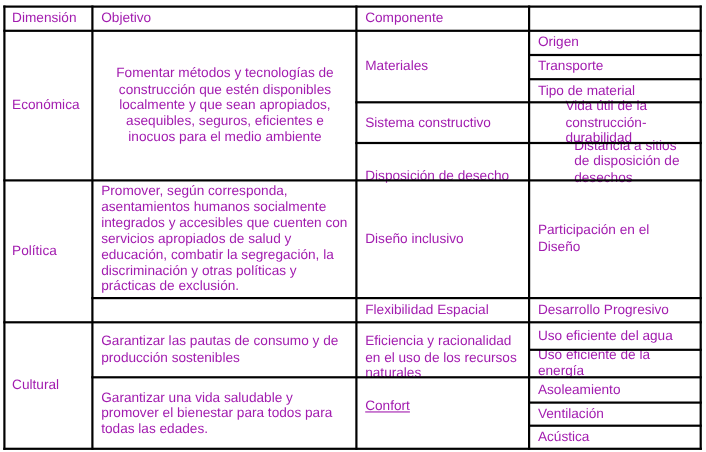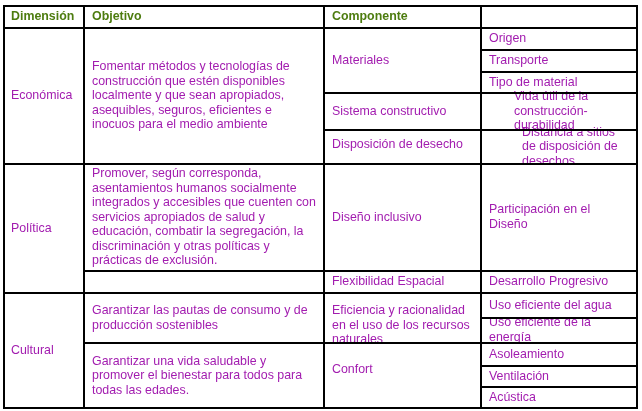--- a/index.html
+++ b/index.html
@@ -1,58 +1,58 @@
 <!DOCTYPE html>
 <html><head>
 <meta charset="utf-8">
 <style>
   html, body { margin: 0; padding: 0; background: #ffffff; }
   body { width: 642px; height: 411px; position: relative; overflow: hidden;
          font-family: "Liberation Sans", "DejaVu Sans", sans-serif; color: #222; }
   .tbl { position: absolute; left: 0; top: 0; width: 642px; height: 411px; }
   .cell { position: absolute; box-sizing: border-box; display: flex; align-items: center;
           padding: 0 7px; font-size: 12.4px; line-height: 14.6px; color: #a21caf; }
-  .hdr { font-weight: bold; color: #4d7c0f; }
+  .hdr { font-weight: normal; color: #a21caf; }
   .line { position: absolute; background: #000; }
 </style>
 </head>
 <body>
 
 <div class="tbl">
 
   <div class="cell hdr" style="left:4px;top:6px;width:80px;height:21px;">Dimensión</div>
   <div class="cell hdr" style="left:85px;top:6px;width:239px;height:21px;">Objetivo</div>
   <div class="cell hdr" style="left:325px;top:6px;width:156px;height:21px;">Componente</div>
 
   <div class="cell" style="left:4px;top:28px;width:80px;height:135px;">Económica</div>
-  <div class="cell" style="left:85px;top:28px;width:239px;height:135px;">Fomentar métodos y tecnologías de construcción que estén disponibles localmente y que sean apropiados, asequibles, seguros, eficientes e inocuos para el medio ambiente</div>
+  <div class="cell" style="left:85px;top:28px;width:239px;height:135px;text-align:center;">Fomentar métodos y tecnologías de construcción que estén disponibles localmente y que sean apropiados, asequibles, seguros, eficientes e inocuos para el medio ambiente</div>
   <div class="cell" style="left:325px;top:28px;width:156px;height:64px;">Materiales</div>
   <div class="cell" style="left:482px;top:28px;width:155px;height:21px;">Origen</div>
   <div class="cell" style="left:482px;top:50px;width:155px;height:21px;">Transporte</div>
   <div class="cell" style="left:482px;top:72px;width:155px;height:20px;">Tipo de material</div>
   <div class="cell" style="left:325px;top:93px;width:156px;height:36px;">Sistema constructivo</div>
   <div class="cell" style="left:482px;top:93px;width:139px;height:36px;padding-left:32px;">Vida útil de la construcción- durabilidad</div>
-  <div class="cell" style="left:325px;top:128px;width:184px;height:33px;">Disposición de desecho</div>
+  <div class="cell" style="left:325px;top:144px;width:184px;height:33px;">Disposición de desecho</div>
   <div class="cell" style="left:482px;top:130px;width:155px;height:33px;padding-left:40px;">Distancia a sitios de disposición de desechos</div>
 
   <div class="cell" style="left:4px;top:164px;width:80px;height:128px;">Política</div>
   <div class="cell" style="left:85px;top:164px;width:239px;height:106px;">Promover, según corresponda, asentamientos humanos socialmente integrados y accesibles que cuenten con servicios apropiados de salud y educación, combatir la segregación, la discriminación y otras políticas y prácticas de exclusión.</div>
   <div class="cell" style="left:85px;top:271px;width:239px;height:21px;"></div>
   <div class="cell" style="left:325px;top:164px;width:156px;height:106px;border-radius:11px;">Diseño inclusivo</div>
   <div class="cell" style="left:482px;top:164px;width:155px;height:106px;">Participación en el Diseño</div>
   <div class="cell" style="left:325px;top:271px;width:156px;height:21px;">Flexibilidad Espacial</div>
   <div class="cell" style="left:482px;top:271px;width:155px;height:21px;">Desarrollo Progresivo</div>
 
   <div class="cell" style="left:85px;top:293px;width:239px;height:49px;">Garantizar las pautas de consumo y de producción sostenibles</div>
   <div class="cell" style="left:4px;top:293px;width:80px;height:115px;">Cultural</div>
   <div class="cell" style="left:85px;top:343px;width:239px;height:65px;">Garantizar una vida saludable y promover el bienestar para todos para todas las edades.</div>
   <div class="cell" style="left:325px;top:293px;width:156px;height:64px;">Eficiencia y racionalidad en el uso de los recursos naturales</div>
   <div class="cell" style="left:482px;top:293px;width:155px;height:24px;">Uso eficiente del agua</div>
   <div class="cell" style="left:482px;top:318px;width:155px;height:24px;">Uso eficiente de la energía</div>
-  <div class="cell" style="left:325px;top:343px;width:156px;height:52px;">Confort</div>
+  <div class="cell" style="left:325px;top:343px;width:156px;height:52px;text-decoration:underline;">Confort</div>
   <div class="cell" style="left:482px;top:343px;width:155px;height:22px;">Asoleamiento</div>
   <div class="cell" style="left:482px;top:366px;width:155px;height:20px;">Ventilación</div>
   <div class="cell" style="left:482px;top:387px;width:155px;height:21px;">Acústica</div>
 
   <div class="line" style="left:3px;top:5px;width:635px;height:2px;"></div>
   <div class="line" style="left:3px;top:407px;width:635px;height:2px;"></div>
   <div class="line" style="left:3px;top:5px;width:2px;height:404px;"></div>
   <div class="line" style="left:636px;top:5px;width:2px;height:404px;"></div>
 
   <div class="line" style="left:83px;top:5px;width:2px;height:404px;"></div>

